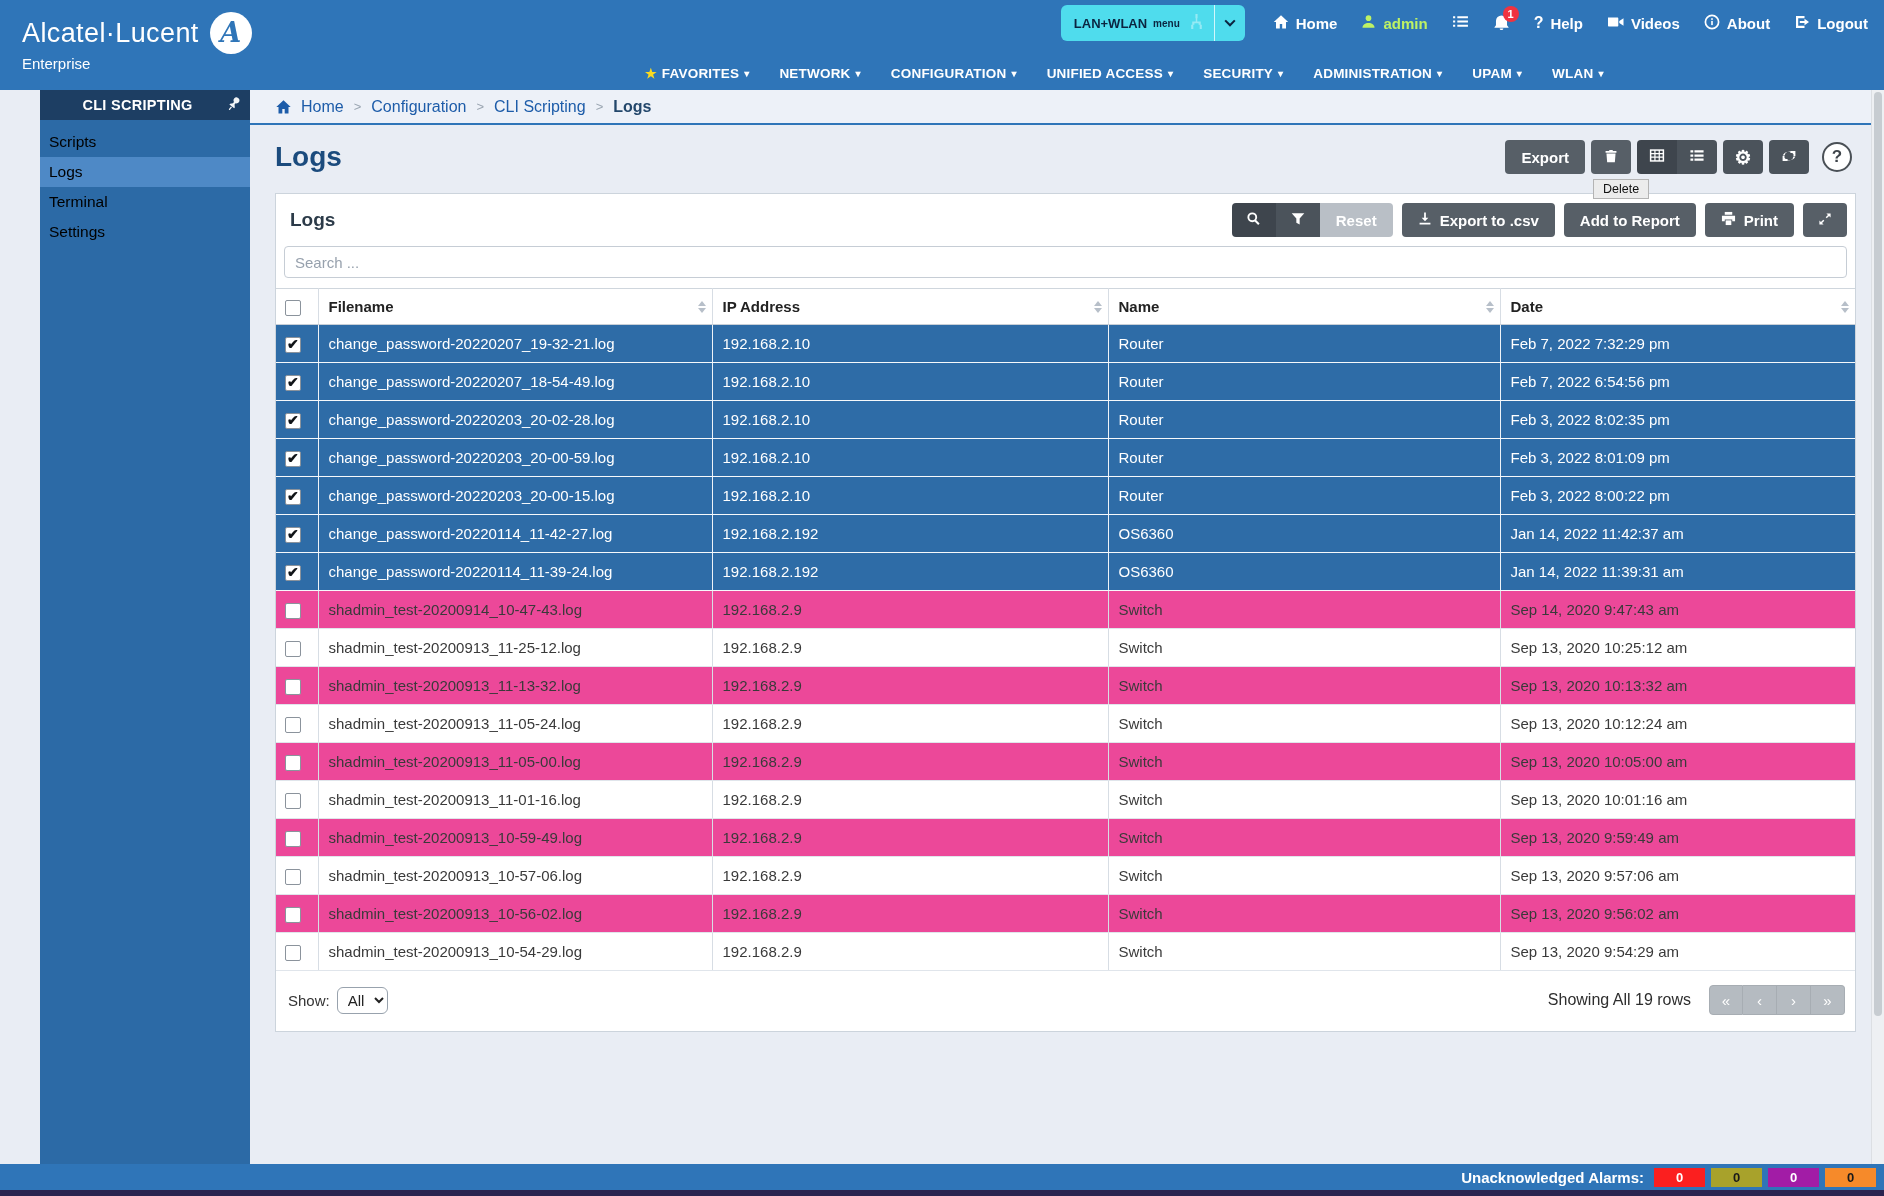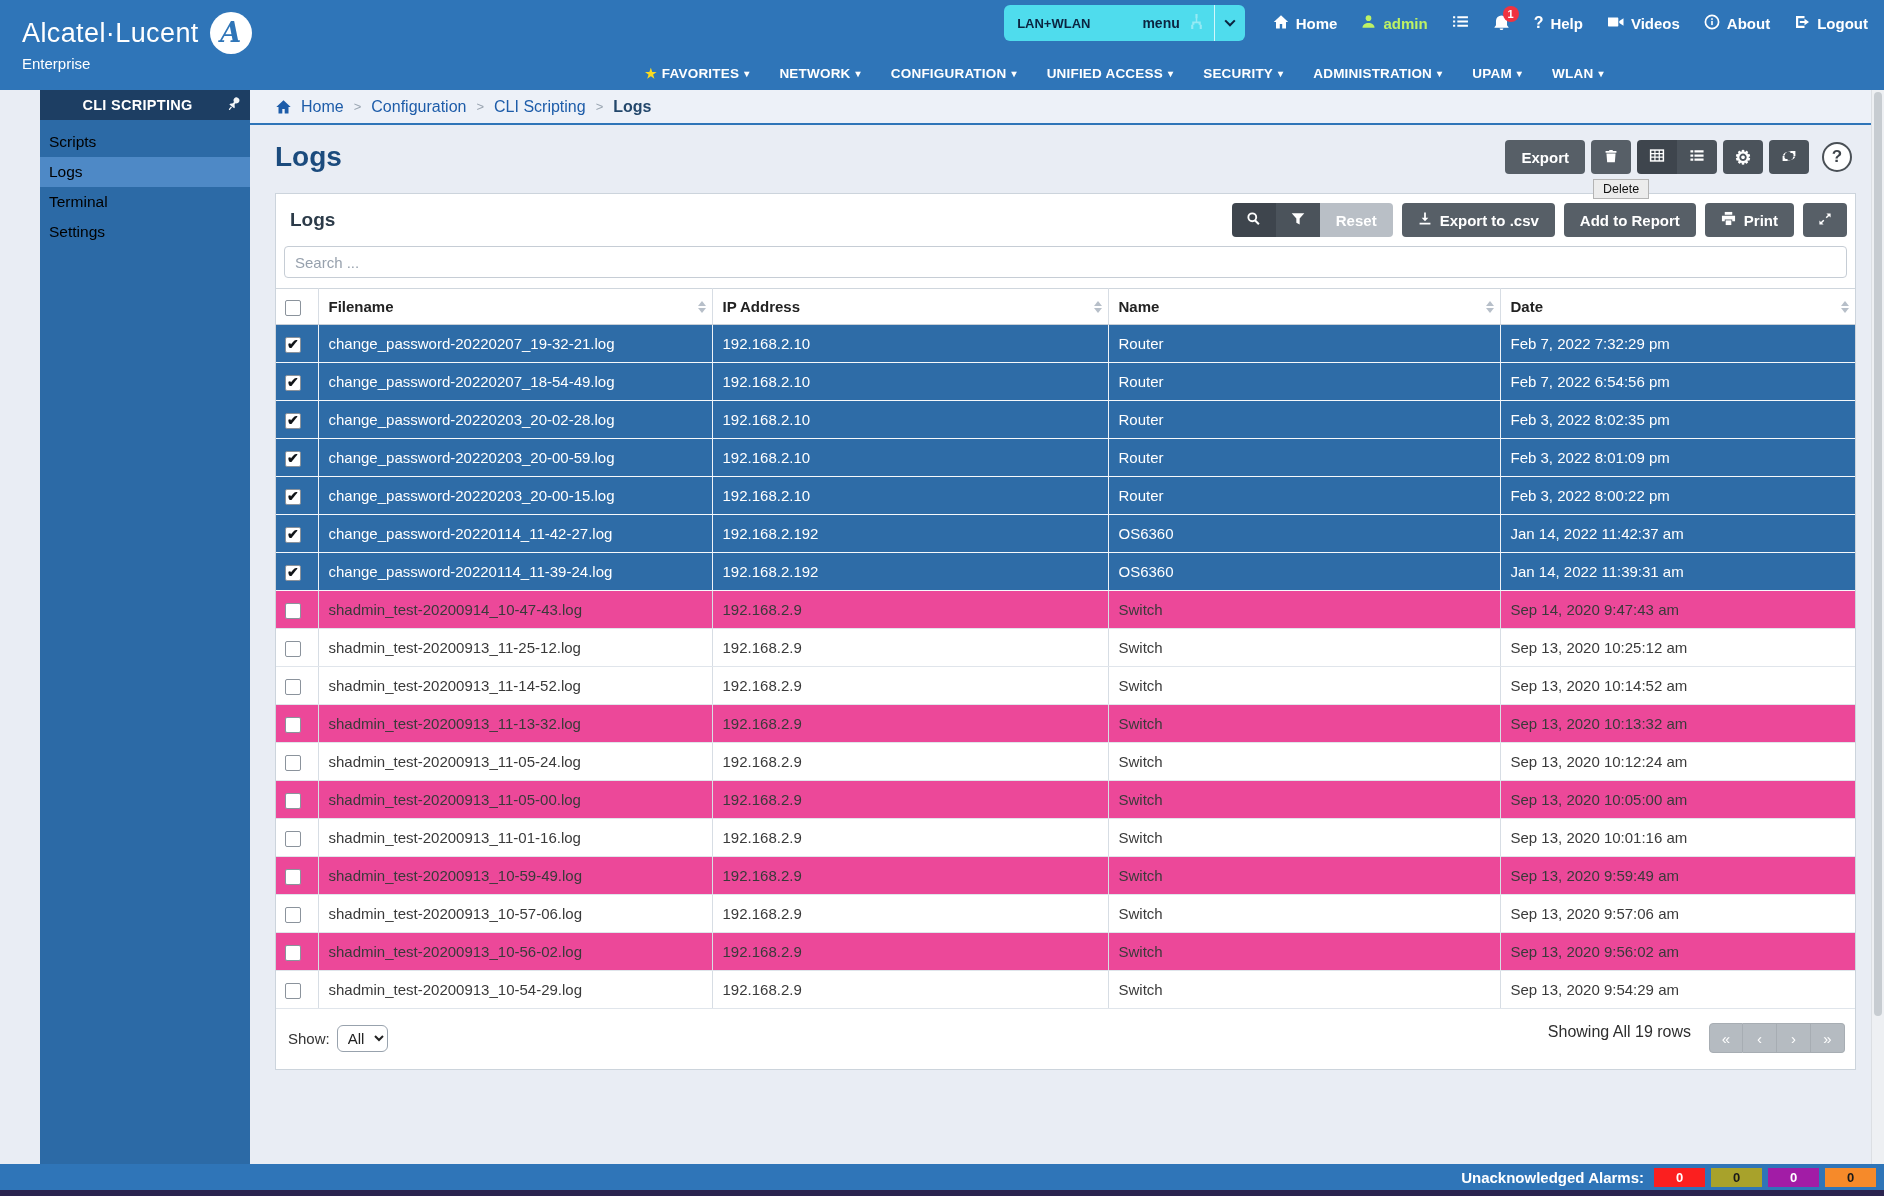--- a/index.html
+++ b/index.html
@@ -26,21 +26,21 @@
   .bell-wrap { position:relative; cursor:pointer; }
   .bell-badge { position:absolute; top:-7px; right:-9px; width:16px; height:16px;
                 border-radius:50%; background:#ef3340; color:#fff; font-size:11px;
                 font-weight:bold; display:flex; align-items:center; justify-content:center; }
   .q-icon { font-weight:bold; font-size:16px; }
 
   .menu-btn { display:flex; align-items:stretch; height:36px; background:#4fdced;
               border-radius:6px; color:#0b2540; cursor:pointer; margin-right:4px; }
   .menu-btn-left { display:flex; align-items:center; padding:0 9px 0 13px; gap:6px; }
   .mb-label { font-size:13px; font-weight:bold; }
-  .mb-sub { font-size:14px; font-weight:600;margin-left:46px; }
+  .mb-sub { font-size:10px; font-weight:600; }
   .mb-ghost { opacity:.4; margin-left:2px; }
   .menu-btn-right { width:31px; border-left:1px solid rgba(255,255,255,.75);
                     display:flex; align-items:center; justify-content:center; }
 
   .mainnav { position:absolute; left:645px; bottom:9px; display:flex; gap:30px; align-items:center; }
   .nav-item { color:#fff; font-size:13.5px; font-weight:bold; letter-spacing:.2px;
               display:flex; align-items:center; gap:5px; cursor:pointer; white-space:nowrap; }
   .nav-caret { font-size:10px; }
   .nav-star { color:#fbda1f; font-size:13px; }
 
@@ -123,21 +123,21 @@
   .cb { appearance:none; -webkit-appearance:none; width:16px; height:16px; background:#fff;
         border:1px solid #8b939c; border-radius:2px; position:relative; margin:0;
         vertical-align:middle; cursor:pointer; }
   .cb:checked::after { content:"\2714"; position:absolute; left:1px; top:-2px; font-size:14px;
                        color:#101418; font-weight:bold; }
 
   .panel-foot { display:flex; align-items:center; padding:14px 10px 16px 12px; }
   .show-label { font-size:15px; color:#333; margin-right:7px; }
   .show-select { font-family:"Liberation Sans",sans-serif; font-size:15px; padding:3px 6px;
                  border:1px solid #98a2ad; border-radius:6px; background:#fff; color:#222; }
-  .foot-right { margin-left:auto; display:flex; align-items:flex-start; gap:18px; }
+  .foot-right { margin-left:auto; display:flex; align-items:center; gap:18px; }
   .rows-summary { font-size:16px; color:#2e2e2e; }
   .pager { display:flex; }
   .pg { width:34px; height:30px; background:#b5bbc1; border:1px solid #a7adb3; border-left-width:0;
         color:#fff; font-size:15px; display:flex; align-items:center; justify-content:center;
         cursor:default; font-family:"Liberation Sans",sans-serif; }
   .pg:first-child { border-left-width:1px; border-radius:4px 0 0 4px; }
   .pg:last-child { border-radius:0 4px 4px 0; }
 
   
   .vscroll { position:absolute; top:0; right:0; bottom:0; width:13px; background:#eef0f3;
@@ -523,27 +523,20 @@
     <td>Switch</td>
     <td>Sep 14, 2020 9:47:43 am</td>
   </tr>
               <tr>
     <td class="c-cb"><input type="checkbox" class="cb" style=""></td>
     <td>shadmin_test-20200913_11-25-12.log</td>
     <td>192.168.2.9</td>
     <td>Switch</td>
     <td>Sep 13, 2020 10:25:12 am</td>
   </tr>
-              <tr>
-    <td class="c-cb"><input type="checkbox" class="cb" style=""></td>
-    <td>shadmin_test-20200913_11-14-52.log</td>
-    <td>192.168.2.9</td>
-    <td>Switch</td>
-    <td>Sep 13, 2020 10:14:52 am</td>
-  </tr>
               <tr class="odd">
     <td class="c-cb"><input type="checkbox" class="cb" style=""></td>
     <td>shadmin_test-20200913_11-13-32.log</td>
     <td>192.168.2.9</td>
     <td>Switch</td>
     <td>Sep 13, 2020 10:13:32 am</td>
   </tr>
               <tr>
     <td class="c-cb"><input type="checkbox" class="cb" style=""></td>
     <td>shadmin_test-20200913_11-05-24.log</td>

